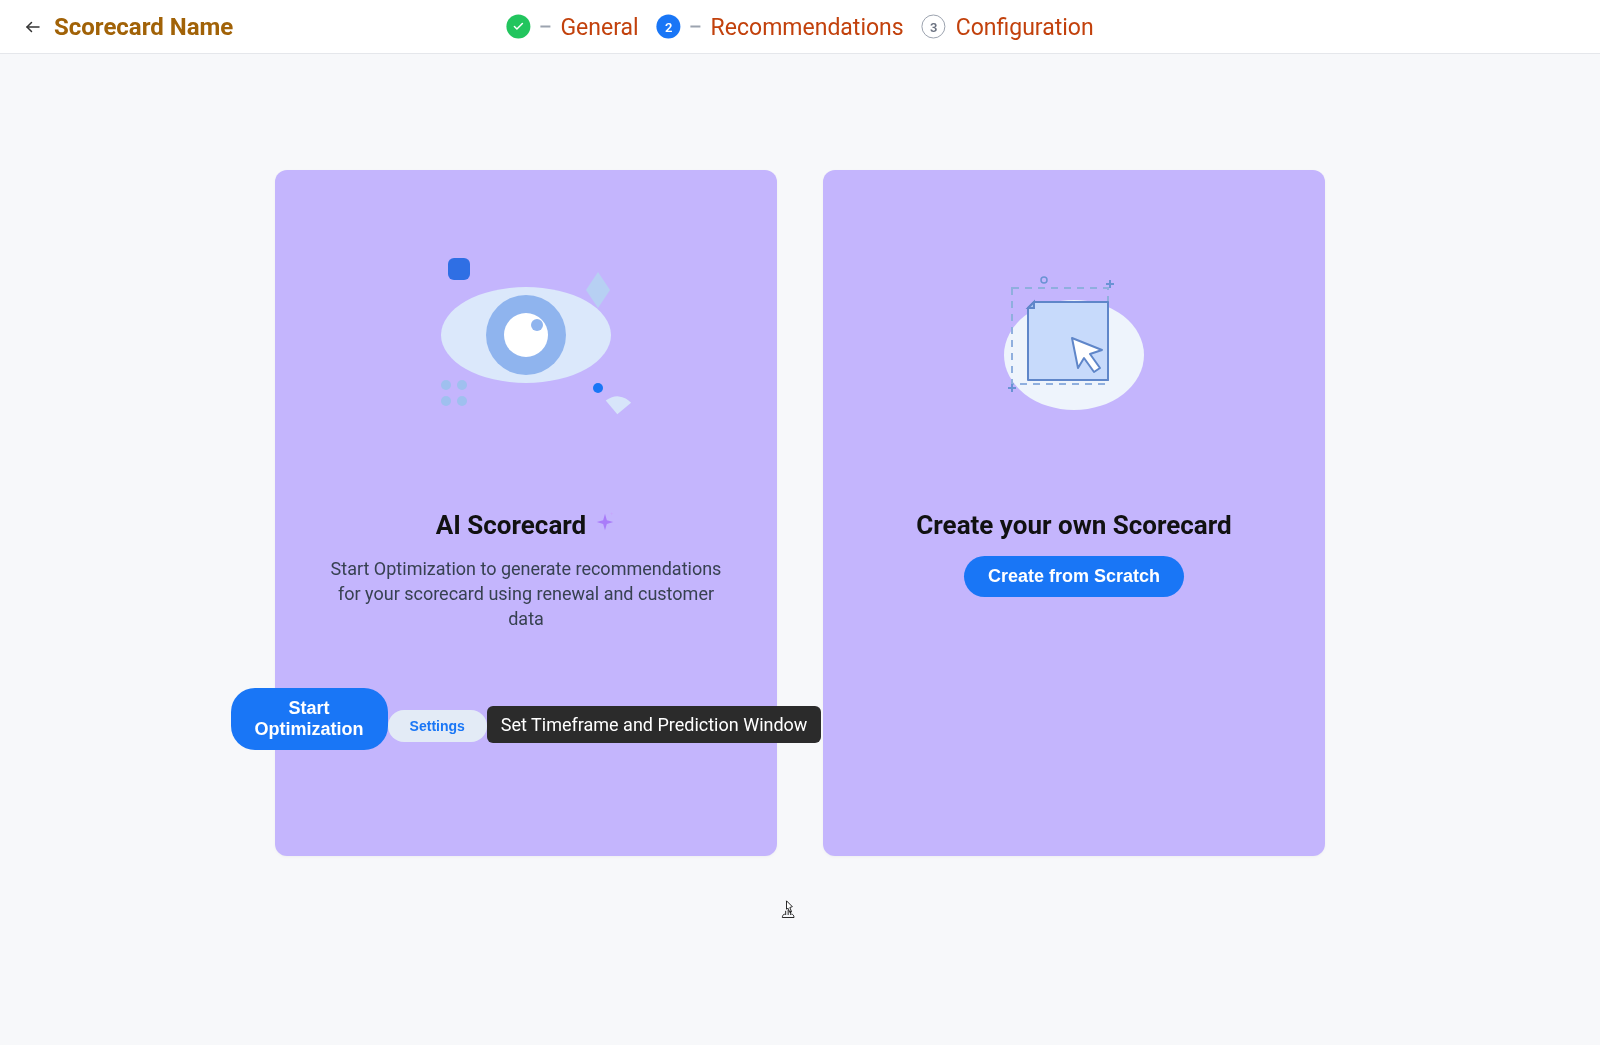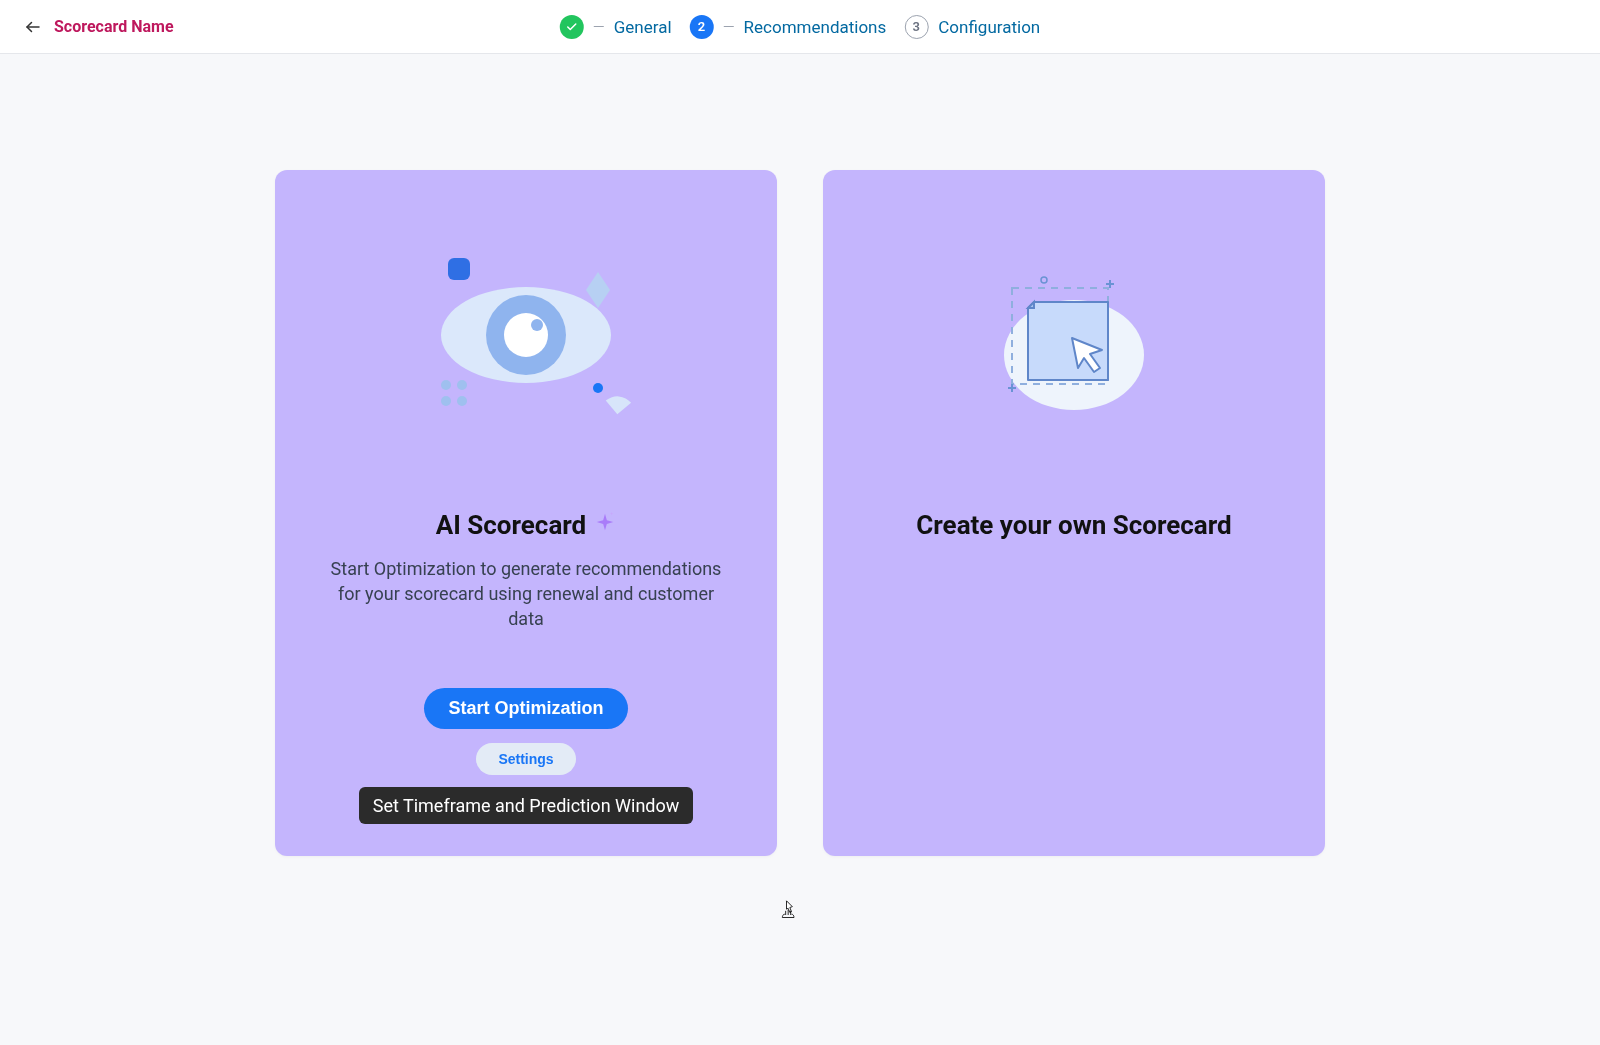--- a/index.html
+++ b/index.html
@@ -28,23 +28,23 @@
   .back-arrow {
     width: 18px;
     height: 18px;
     display:flex;
     align-items:center;
     justify-content:center;
     color:#333;
     cursor:pointer;
   }
   .page-title {
-    font-size: 16px;
+    font-size: 24px;
     font-weight: 700;
-    color: #be185d;
+    color: #a16207;
   }
   .stepper {
     position: absolute;
     left: 50%;
     top: 50%;
     transform: translate(-50%, -50%);
     display: flex;
     align-items: center;
     gap: 18px;
   }
@@ -71,22 +71,22 @@
   .step-badge.active {
     background: #1976f6;
     color: #fff;
   }
   .step-badge.pending {
     background: #fff;
     border: 1.5px solid #9ca3af;
     color: #6b7280;
   }
   .step-label {
-    font-size: 17px;
-    color: #0369a1;
+    font-size: 23px;
+    color: #c2410c;
   }
   .connector {
     width: 10px;
     height: 1.5px;
     background: #9ca3af;
   }
 
   .main {
     padding-top: 116px;
     display: flex;
@@ -163,21 +163,21 @@
     white-space: nowrap;
   }
   .cursor-pointer-icon {
     position: absolute;
     left: 504px;
     top: 729px;
     pointer-events: none;
   }
   .buttons-stack {
     display:flex;
-    flex-direction:column;
+    flex-direction:row;
     align-items:center;
     position:relative;
   }
 </style>
 </head>
 <body>
 
 <div class="header">
   <div class="header-left">
     <span class="back-arrow">
@@ -282,15 +282,16 @@
 
         <path d="M88 78 l30 12 l-12 4 l10 14 l-6 4 l-10 -14 l-6 10 z" fill="#fff" stroke="#5f86c9" stroke-width="2" stroke-linejoin="round"></path>
       </svg>
     </div>
 
     <div class="card-title-row">
       <span class="card-title">Create your own Scorecard</span>
     </div>
 
 
+    <button class="btn-primary">Create from Scratch</button>
   </div>
 
 </div>
 
 </body></html>

